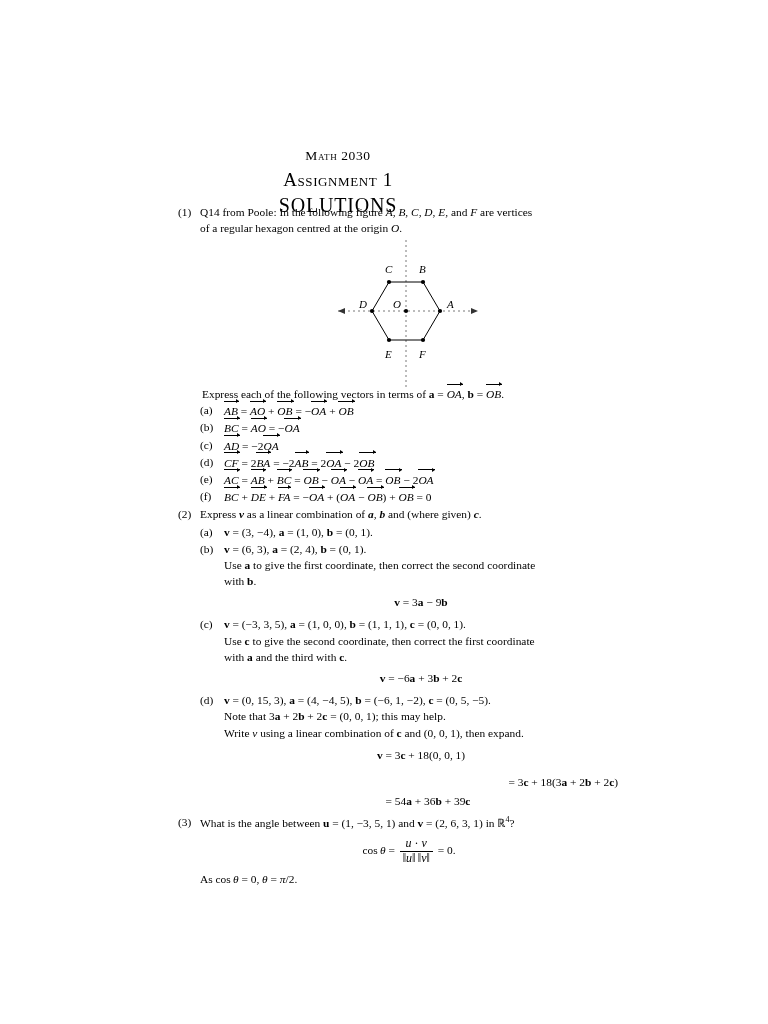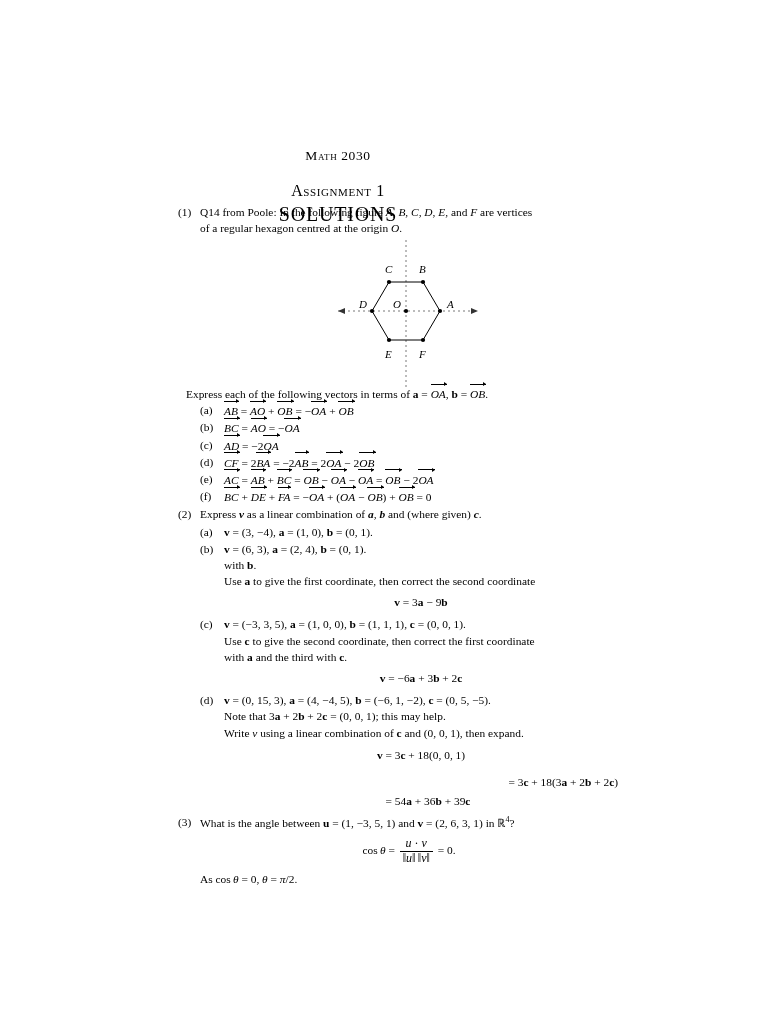--- a/index.html
+++ b/index.html
@@ -7,21 +7,21 @@
     width:768px; height:1024px;
     background:#ffffff;
     font-family:"Liberation Serif", serif;
     color:#000000;
     overflow:hidden;
   }
   .page { position:relative; width:768px; height:1024px; }
 
   .title-block { position:absolute; left:0; top:148px; width:676px; text-align:center; }
   .t1 { font-size:13.5px; letter-spacing:0.6px; }
-  .t2 { font-size:16px; letter-spacing:0.6px; margin-top:18px; }
+  .t2 { font-size:19px; letter-spacing:0.6px; margin-top:5px; }
   .t3 { font-size:20px; letter-spacing:0.8px; margin-top:3px; }
   .smallcaps { font-variant:small-caps; }
 
   .body-area { position:absolute; left:178px; top:200px; width:440px; font-size:11.4px; line-height:1.42; }
 
   .item { position:relative; display:flex; margin-top:2px; }
   .num { width:22px; flex:0 0 22px; }
   .itembody { flex:1 1 auto; }
 
   .sub { position:relative; display:flex; margin-top:0px; }
@@ -119,21 +119,21 @@
         <text x="215" y="68">O</text>
         <text x="269" y="68">A</text>
         <text x="207" y="118">E</text>
         <text x="241" y="118">F</text>
       </g>
     </svg>
   </div>
 
   <div class="body-area" style="top:385px;">
 
-    <div style="margin-left:8px;">
+    <div style="margin-left:24px;">
       Express each of the following vectors in terms of <span class="bf">a</span> =
       <span class="vec"><span class="lt">OA</span></span>, <span class="bf">b</span> =
       <span class="vec"><span class="lt">OB</span></span>.
     </div>
 
     <div class="sub indent">
       <div class="sublab">(a)</div>
       <div class="subbody">
         <span class="vec"><span class="lt">AB</span></span> = <span class="vec"><span class="lt">AO</span></span> +
         <span class="vec"><span class="lt">OB</span></span> = −<span class="vec"><span class="lt">OA</span></span> +
@@ -202,24 +202,24 @@
       </div>
     </div>
 
     <div class="sub indent" style="margin-top:1px;">
       <div class="sublab">(b)</div>
       <div class="subbody">
         <div>
           <span class="bf">v</span> = (6, 3), <span class="bf">a</span> = (2, 4), <span class="bf">b</span> = (0, 1).
         </div>
         <div>
+          Use <span class="bf">a</span> to give the first coordinate, then correct the second coordinate
+        </div>
+        <div>
           with <span class="bf">b</span>.
-        </div>
-        <div>
-          Use <span class="bf">a</span> to give the first coordinate, then correct the second coordinate
         </div>
         <div class="eq">
           <span class="bf">v</span> = 3<span class="bf">a</span> − 9<span class="bf">b</span>
         </div>
       </div>
     </div>
 
     <div class="sub indent" style="margin-top:1px;">
       <div class="sublab">(c)</div>
       <div class="subbody">

